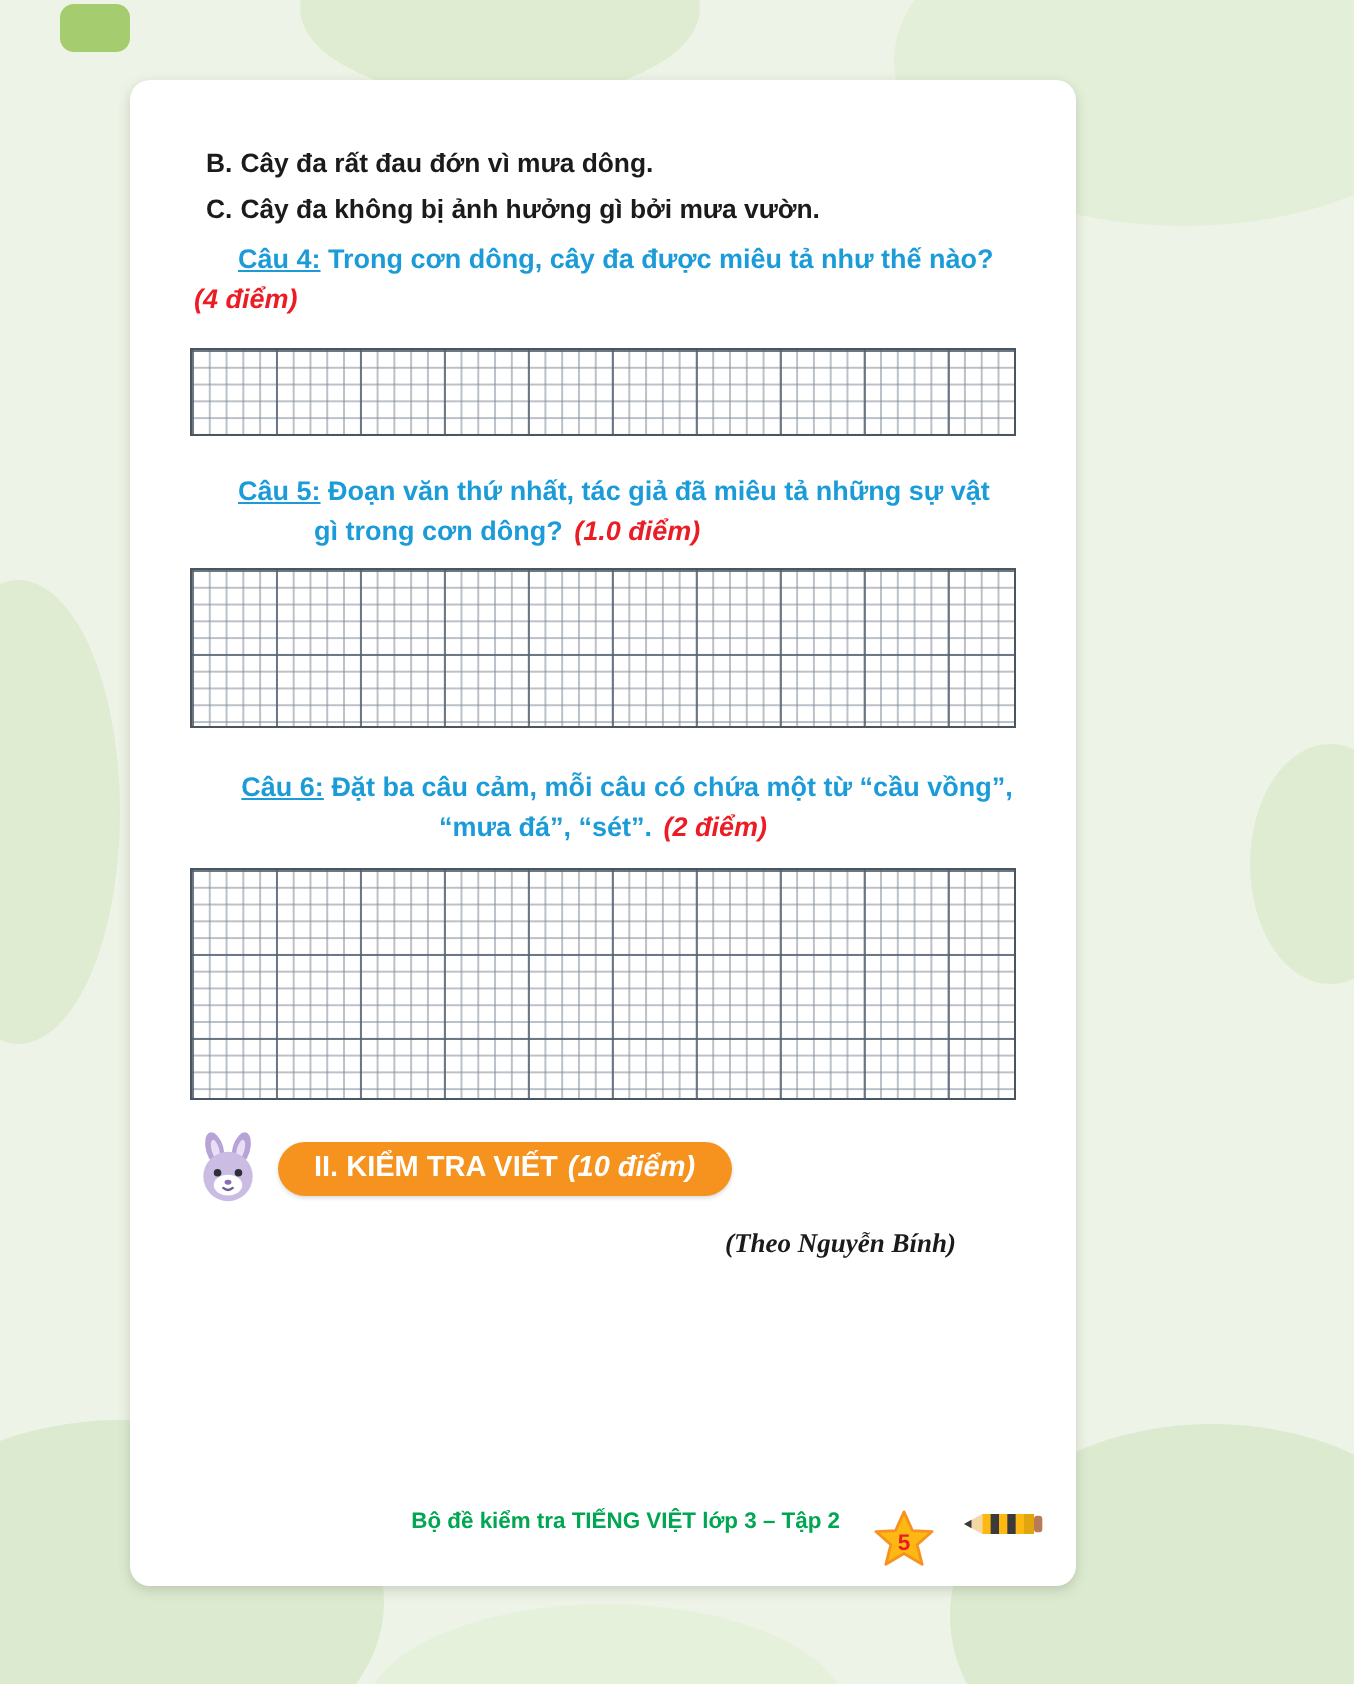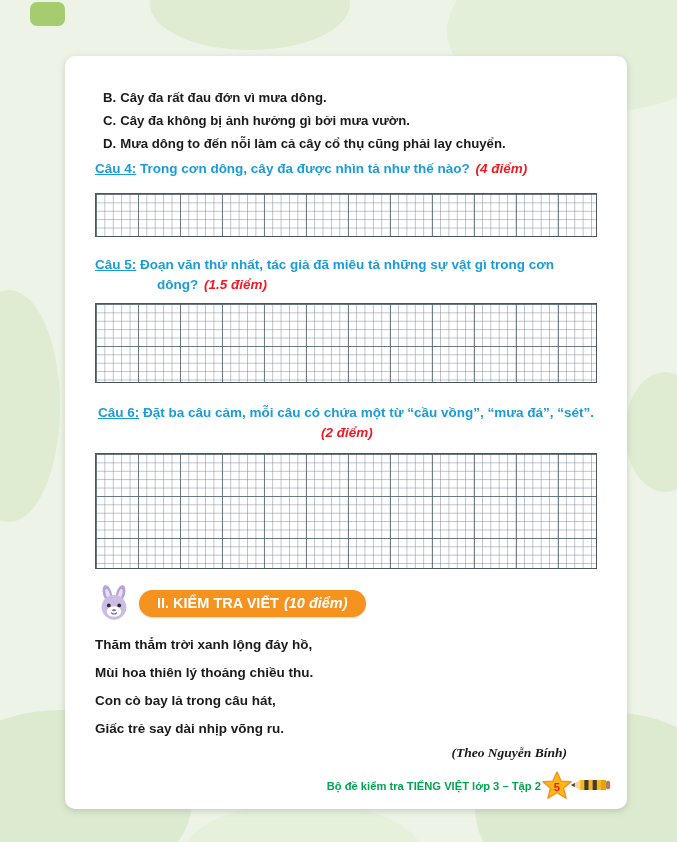--- a/index.html
+++ b/index.html
@@ -16,34 +16,34 @@
   .b-tl-square{left:30px;top:2px;width:35px;height:24px;border-radius:7px;background:#a5cd6f;}
   .b-top{left:150px;top:-42px;width:200px;height:92px;}
   .b-tr{right:-60px;top:-52px;width:290px;height:165px;background:#e3efd8;}
   .b-left{left:-42px;top:290px;width:102px;height:232px;}
   .b-right{right:-28px;top:372px;width:80px;height:120px;}
   .b-bl{left:-70px;bottom:-50px;width:262px;height:182px;background:#dcead0;}
   .b-bc{left:182px;bottom:-72px;width:242px;height:112px;background:#e6f1dc;}
   .b-br{right:-60px;bottom:-62px;width:262px;height:192px;background:#dcead0;}
 
   .card{
-    position:absolute;left:65px;top:56px;width:562px;height:753px;
+    position:absolute;left:65px;top:40px;width:473px;height:753px;
     background:#fff;border-radius:10px;padding:24px 30px;
     box-shadow:0 2px 6px rgba(100,120,90,.28);
   }
 
   .options{margin:6px 0 0 8px;}
   .option{font-size:13.2px;font-weight:700;line-height:23px;color:#1b1b1b;}
   .opt-label{margin-right:4px;}
 
   .question{margin:0;font-weight:700;font-size:13.5px;line-height:20px;color:var(--blue);}
   .q4{margin-top:4px;}
   .q5{margin-top:18px;padding-left:62px;text-indent:-62px;}
   .q6{margin-top:20px;text-align:center;}
-  .q-label{text-decoration:underline;}
+  .q-label{text-decoration:underline;margin-left:24px;}
   .q-points{color:var(--red);font-style:italic;margin-left:2px;}
 
   .write-grid{
     width:100%;border:1px solid #4a5560;background-color:#fff;
     background-image:
       linear-gradient(to right, rgba(80,95,110,.75) 1px, transparent 1px),
       linear-gradient(to bottom, rgba(80,95,110,.75) 1px, transparent 1px),
       linear-gradient(to right, rgba(130,142,155,.55) 1px, transparent 1px),
       linear-gradient(to bottom, rgba(130,142,155,.55) 1px, transparent 1px);
     background-size:42px 42px,42px 42px,8.4px 8.4px,8.4px 8.4px;
@@ -66,21 +66,21 @@
   .poem{display:flex;margin-top:10px;}
   .poem-col{width:245px;}
   .poem-col.right{flex:1;}
   .poem-line{font-size:13.5px;font-weight:700;line-height:28px;color:#1b1b1b;}
 
   .attribution{
     margin-top:2px;text-align:right;padding-right:30px;
     font-family:"Liberation Serif",serif;font-style:italic;font-weight:700;font-size:13.5px;color:#1b1b1b;
   }
 
-  .footer{position:absolute;right:16px;bottom:8px;display:flex;align-items:center;gap:1px;}
+  .footer{position:absolute;right:16px;bottom:8px;display:flex;align-items:flex-start;gap:17px;}
   .footer-text{color:var(--green);font-weight:700;font-size:11.2px;white-space:nowrap;}
   .star-wrap{width:30px;height:30px;flex:0 0 auto;}
   .pencil-wrap{width:40px;height:16px;flex:0 0 auto;margin-left:-2px;}
 </style>
 </head>
 <body>
 
 <div class="blob b-tl-square"></div>
 <div class="blob b-top"></div>
 <div class="blob b-tr"></div>
@@ -92,36 +92,33 @@
 
 <div class="card">
 
   <div class="options">
     <div class="option">
       <span class="opt-label">B.</span><span class="opt-text">Cây đa rất đau đớn vì mưa dông.</span>
     </div>
     <div class="option">
       <span class="opt-label">C.</span><span class="opt-text">Cây đa không bị ảnh hưởng gì bởi mưa vườn.</span>
     </div>
-    <div class="option">
-      <span class="opt-label">D.</span><span class="opt-text">Mưa dông to đến nỗi làm cả cây cổ thụ cũng phải lay chuyển.</span>
-    </div>
   </div>
 
   <p class="question q4">
     <span class="q-label">Câu 4:</span>
-    <span class="q-text">Trong cơn dông, cây đa được nhìn tả như thế nào?</span>
+    <span class="q-text">Trong cơn dông, cây đa được miêu tả như thế nào?</span>
     <span class="q-points">(4 điểm)</span>
   </p>
   <div class="write-grid grid1"></div>
 
   <p class="question q5">
     <span class="q-label">Câu 5:</span>
     <span class="q-text">Đoạn văn thứ nhất, tác giả đã miêu tả những sự vật gì trong cơn dông?</span>
-    <span class="q-points">(1.5 điểm)</span>
+    <span class="q-points">(1.0 điểm)</span>
   </p>
   <div class="write-grid grid2"></div>
 
   <p class="question q6">
     <span class="q-label">Câu 6:</span>
     <span class="q-text">Đặt ba câu cảm, mỗi câu có chứa một từ “cầu vồng”, “mưa đá”, “sét”.</span>
     <span class="q-points">(2 điểm)</span>
   </p>
   <div class="write-grid grid3"></div>
 
@@ -140,26 +137,20 @@
         <path d="M17.5 30.5 q2.5 2.2 5 0" stroke="#6d5a93" stroke-width="1.2" fill="none" stroke-linecap="round"></path>
       </svg>
     </span>
     <div class="badge">
       <span>II. KIỂM TRA VIẾT</span><em>(10 điểm)</em>
     </div>
   </div>
 
 
   <div class="poem">
-    <div class="poem-col">
-      <div class="poem-line">Thăm thẳm trời xanh lộng đáy hồ,</div>
-      <div class="poem-line">Mùi hoa thiên lý thoảng chiều thu.</div>
-      <div class="poem-line">Con cò bay lả trong câu hát,</div>
-      <div class="poem-line">Giấc trẻ say dài nhịp võng ru.</div>
-    </div>
   </div>
   <div class="attribution">(Theo Nguyễn Bính)</div>
 
   <div class="footer">
     <span class="footer-text">Bộ đề kiểm tra TIẾNG VIỆT lớp 3 – Tập 2</span>
     <span class="star-wrap">
       <svg viewBox="0 0 32 32" width="30" height="30" aria-hidden="true">
         <polygon points="16,1 20.5,11 31,11.5 23,18.5 25.7,29 16,23.2 6.3,29 9,18.5 1,11.5 11.5,11" fill="#fdb813" stroke="#f6921e" stroke-width="1.5" stroke-linejoin="round"></polygon>
         <text x="16" y="21.5" text-anchor="middle" font-size="12" font-weight="bold" fill="#ec1c24">5</text>
       </svg>

